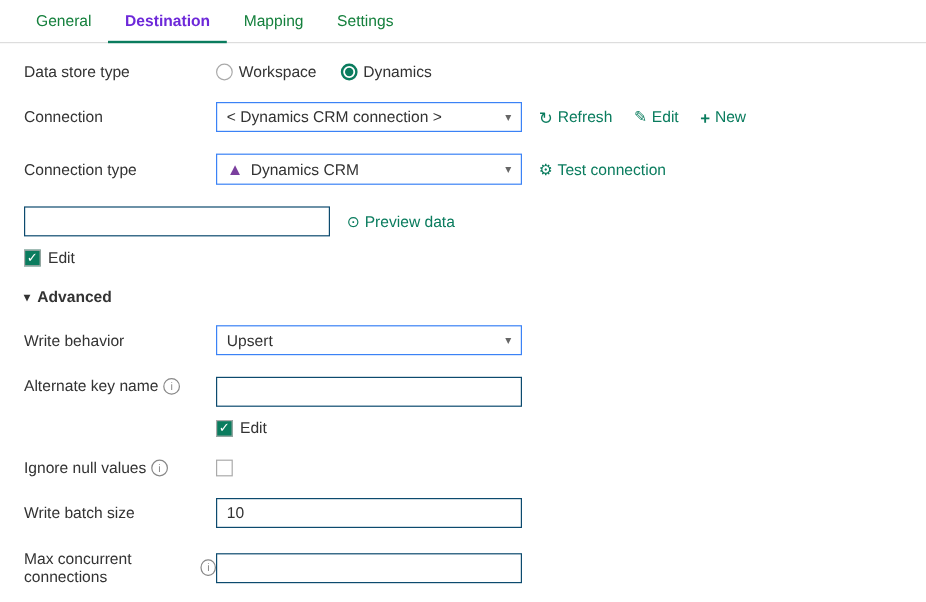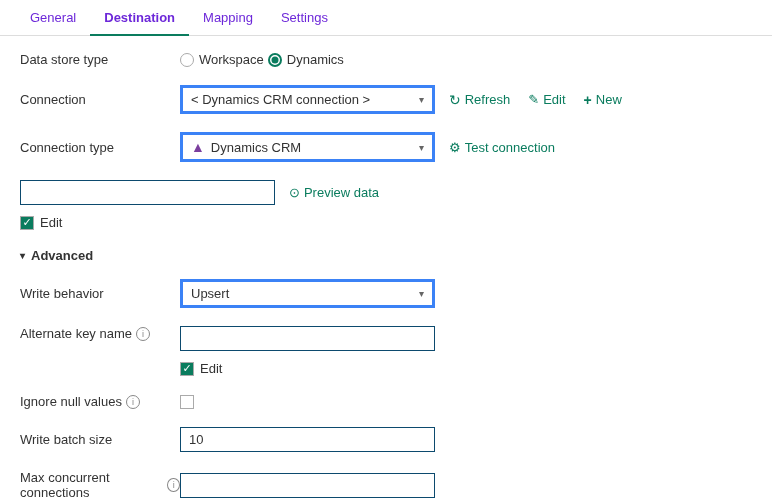--- a/index.html
+++ b/index.html
@@ -1,36 +1,36 @@
 <!DOCTYPE html>
 <html><head>
   <meta charset="utf-8">
   <style>
     * { box-sizing: border-box; margin: 0; padding: 0; }
     body { font-family: 'Segoe UI', Arial, sans-serif; font-size: 13px; color: #333; background: #fff; width: 772px; }
 
     .tabs { display: flex; border-bottom: 1px solid #ddd; padding: 0 16px; }
-    .tab { padding: 10px 14px; cursor: pointer; color: #6d28d9; font-size: 13px; position: relative; }
+    .tab { padding: 10px 14px; cursor: pointer; color: #15803d; font-size: 13px; position: relative; }
     .tab.active { color: #6d28d9; font-weight: 700; }
     .tab.active::after { content: ''; position: absolute; bottom: -1px; left: 0; right: 0; height: 2px; background: #0a7c5e; }
 
     .content { padding: 16px 20px; }
 
     .form-row { display: flex; align-items: center; margin-bottom: 18px; }
     .form-label { width: 160px; font-size: 13px; color: #333; flex-shrink: 0; }
     .form-controls { display: flex; align-items: center; gap: 10px; flex-wrap: wrap; }
 
-    .radio-group { display: flex; align-items: center; gap: 4px; }
+    .radio-group { display: flex; align-items: center; gap: 20px; }
     .radio-option { display: flex; align-items: center; gap: 5px; cursor: pointer; }
     .radio-circle { width: 14px; height: 14px; border-radius: 50%; border: 1.5px solid #aaa; display: inline-block; }
     .radio-circle.selected { border: 2px solid #0a7c5e; position: relative; }
     .radio-circle.selected::after { content: ''; position: absolute; top: 50%; left: 50%; transform: translate(-50%, -50%); width: 7px; height: 7px; background: #0a7c5e; border-radius: 50%; }
     .radio-label { font-size: 13px; }
 
-    .select-box { display: flex; align-items: center; border: 3px solid #3b82f6; padding: 4px 8px; width: 255px; justify-content: space-between; cursor: pointer; background: #fff; }
+    .select-box { display: flex; align-items: center; border: 1px solid #3b82f6; padding: 4px 8px; width: 255px; justify-content: space-between; cursor: pointer; background: #fff; }
     .select-text { font-size: 13px; color: #333; }
     .select-arrow { font-size: 10px; color: #666; }
 
     .action-btn { display: flex; align-items: center; gap: 4px; cursor: pointer; color: #0a7c5e; font-size: 13px; padding: 2px 4px; }
 
     .text-input { border: 1px solid #0c4a6e; padding: 4px 8px; width: 255px; font-size: 13px; color: #333; outline: none; }
 
     .checkbox-row { display: flex; align-items: center; gap: 6px; margin-top: 4px; }
     .checkbox { width: 14px; height: 14px; border: 1px solid #aaa; display: flex; align-items: center; justify-content: center; background: #0a7c5e; cursor: pointer; }
     .checkbox-check { color: #fff; font-size: 11px; }

